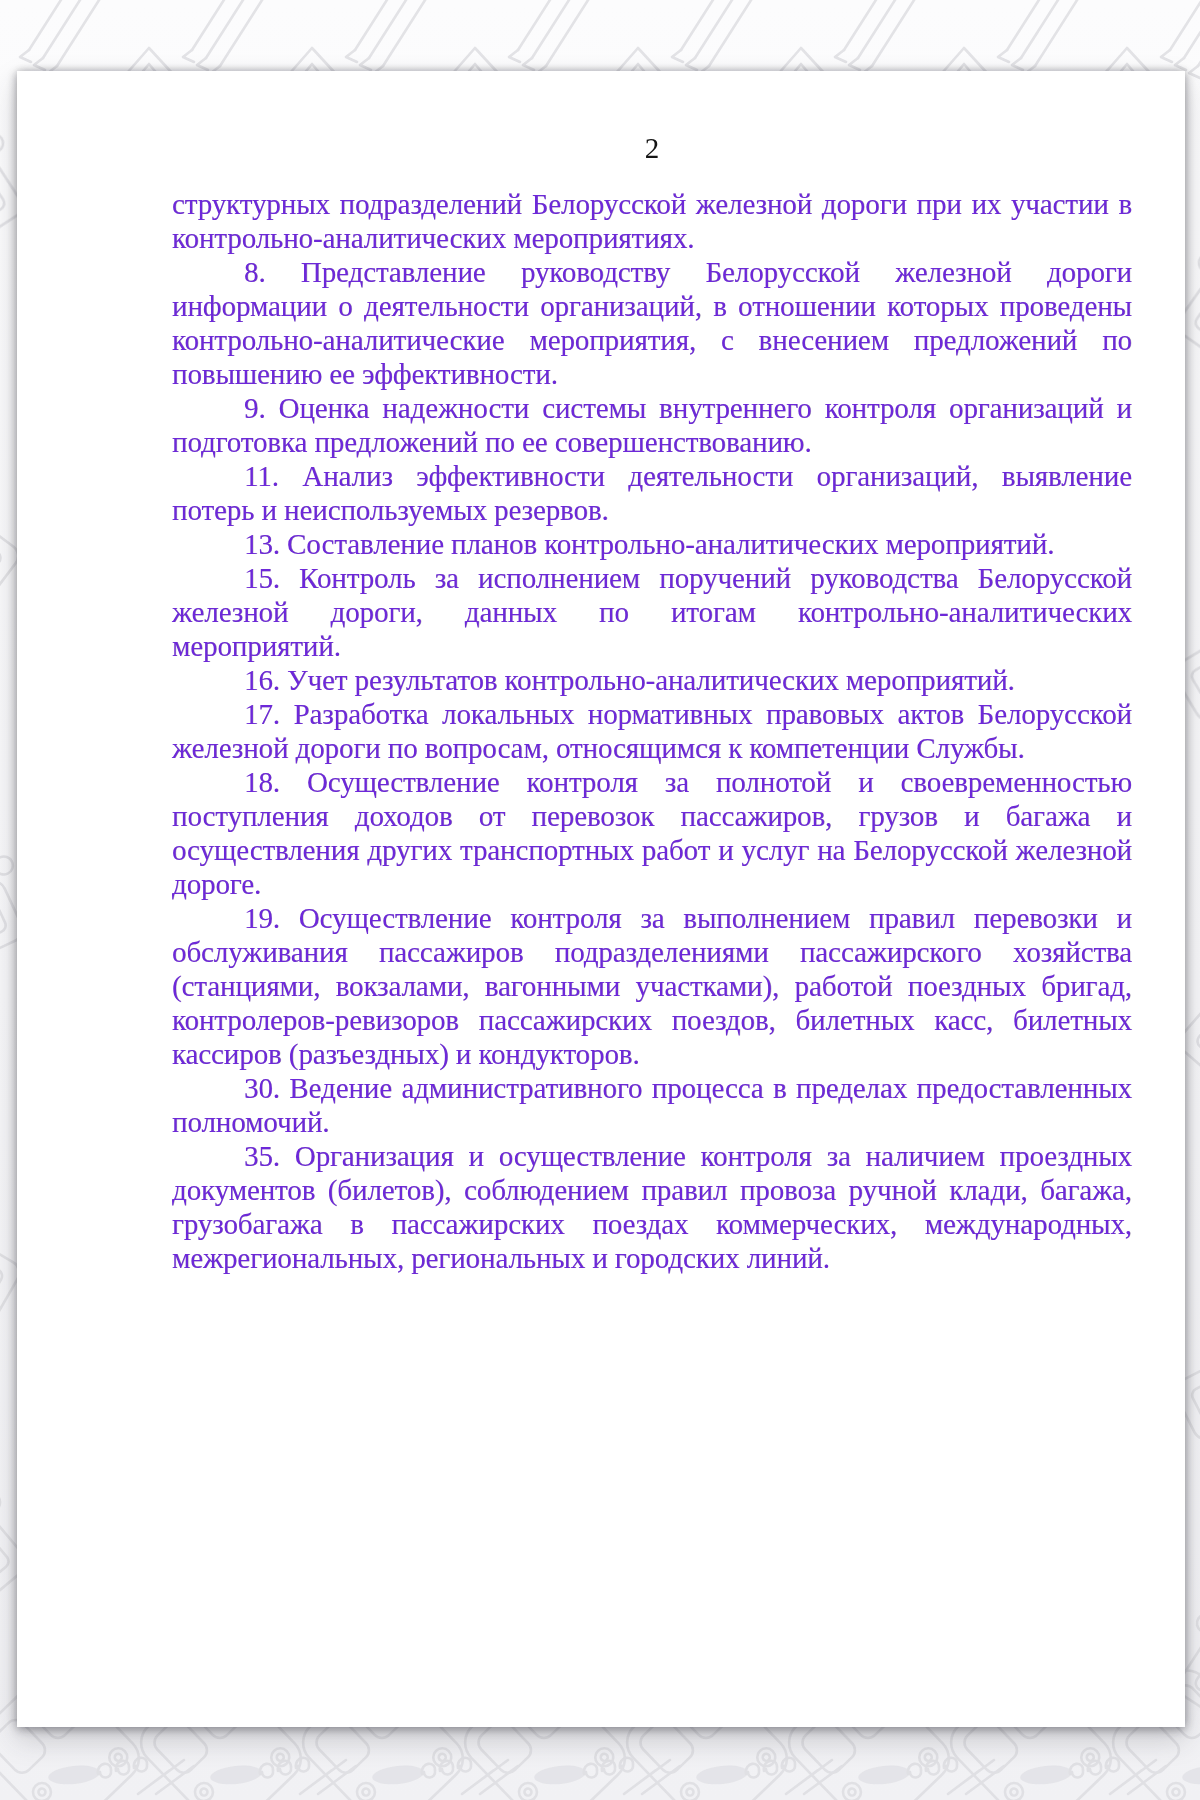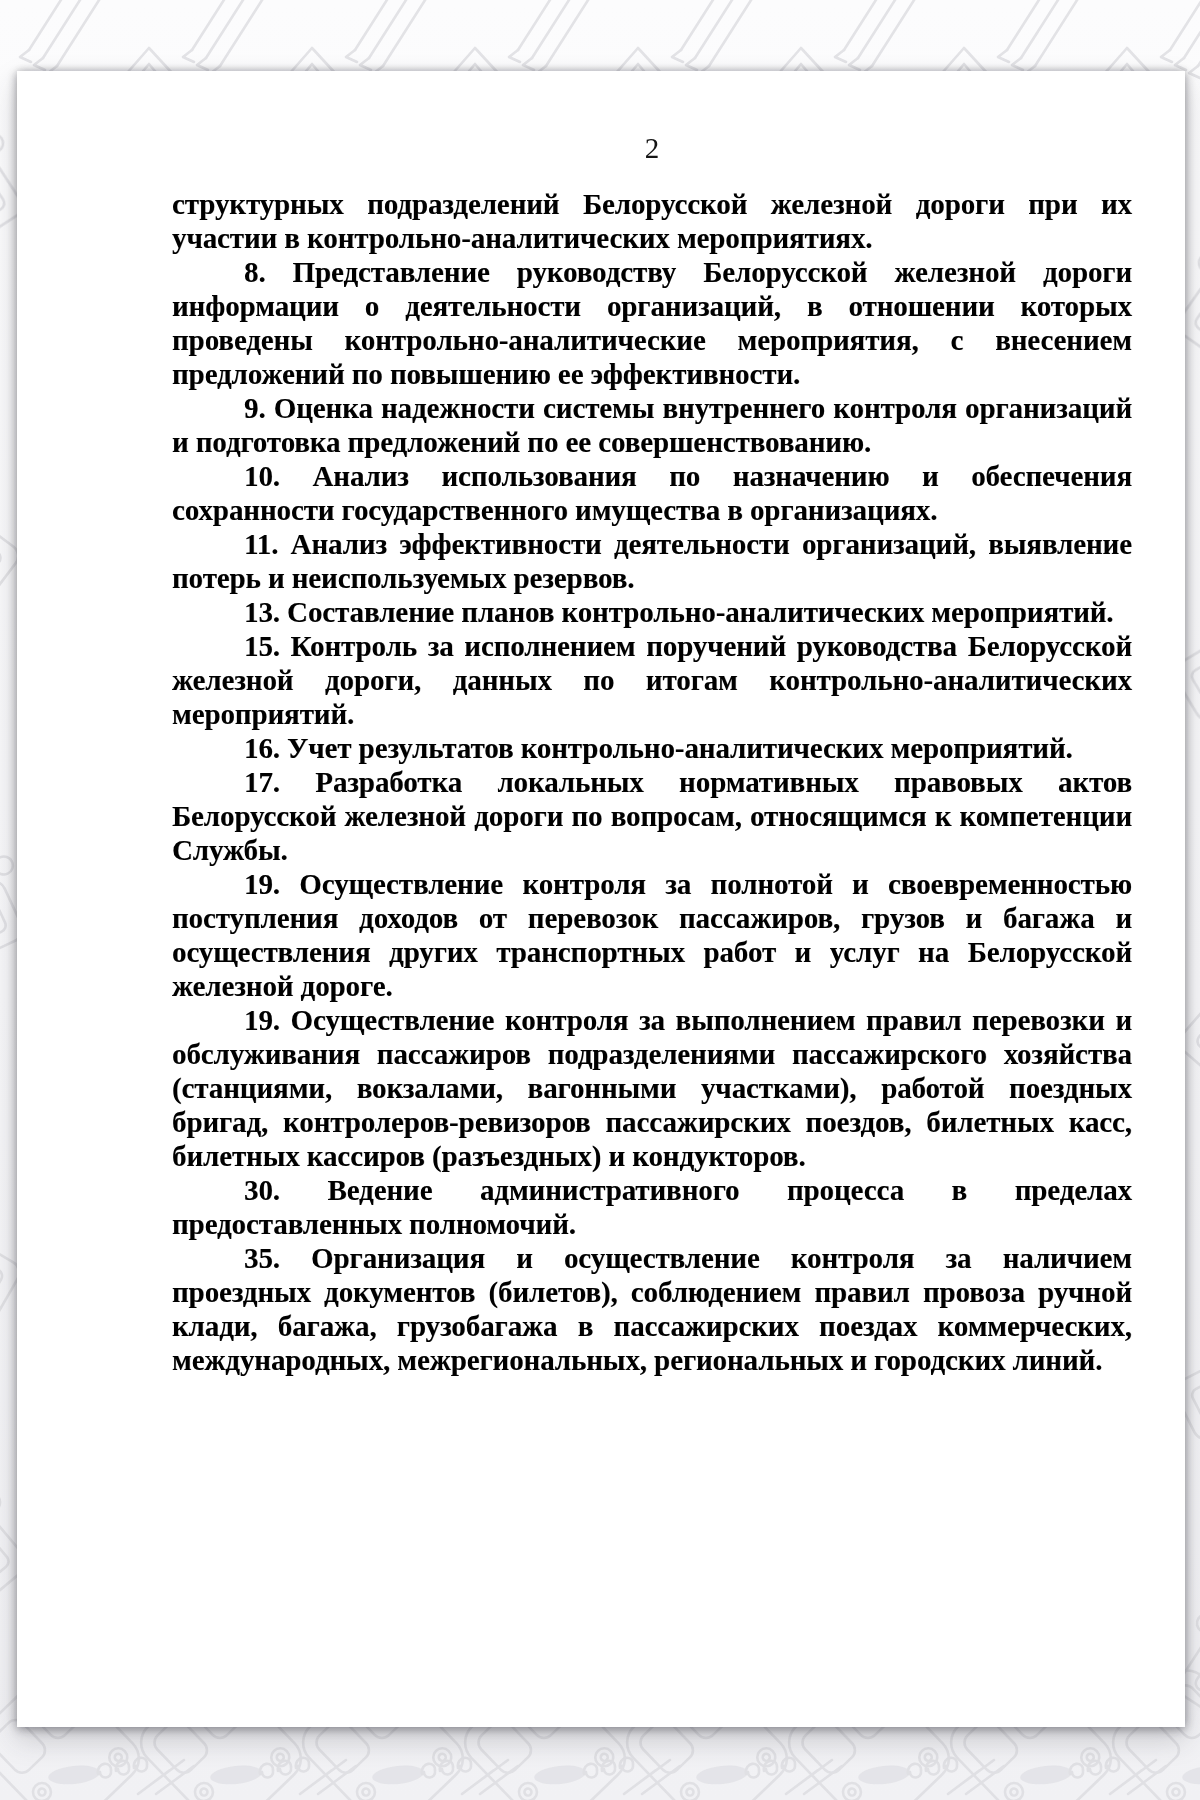--- a/index.html
+++ b/index.html
@@ -36,24 +36,23 @@
     text-align: center;
     font-size: 29px;
     line-height: 34px;
     color: #151515;
     margin-bottom: 22px;
   }
   .body-text {
     width: 960px;
     font-size: 29px;
     line-height: 34px;
-    color: #000000;
+    color: #6d28d9;
     text-align: justify;
     letter-spacing: -0.1px;
-    font-weight: bold;
   }
   .para {
     margin: 0;
     text-indent: 72px;
     text-shadow: 0.4px 0.4px 0.4px rgba(0,0,0,0.28);
   }
   .para.no-indent { text-indent: 0; }
 </style>
 </head>
 <body>
@@ -144,25 +143,24 @@
       <use href="#m-squiggle" transform="translate(1068,1752)"></use>
     </g>
   </svg>
 
   <div class="sheet">
     <div class="page-number">2</div>
     <div class="body-text" id="paras">
         <p class="para no-indent">структурных подразделений Белорусской железной дороги при их участии в контрольно-аналитических мероприятиях.</p>
         <p class="para">8. Представление руководству Белорусской железной дороги информации о деятельности организаций, в отношении которых проведены контрольно-аналитические мероприятия, с внесением предложений по повышению ее эффективности.</p>
         <p class="para">9. Оценка надежности системы внутреннего контроля организаций и подготовка предложений по ее совершенствованию.</p>
-        <p class="para">10. Анализ использования по назначению и обеспечения сохранности государственного имущества в организациях.</p>
         <p class="para">11. Анализ эффективности деятельности организаций, выявление потерь и неиспользуемых резервов.</p>
         <p class="para">13. Составление планов контрольно-аналитических мероприятий.</p>
         <p class="para">15. Контроль за исполнением поручений руководства Белорусской железной дороги, данных по итогам контрольно-аналитических мероприятий.</p>
         <p class="para">16. Учет результатов контрольно-аналитических мероприятий.</p>
         <p class="para">17. Разработка локальных нормативных правовых актов Белорусской железной дороги по вопросам, относящимся к компетенции Службы.</p>
-        <p class="para">19. Осуществление контроля за полнотой и своевременностью поступления доходов от перевозок пассажиров, грузов и багажа и осуществления других транспортных работ и услуг на Белорусской железной дороге.</p>
+        <p class="para">18. Осуществление контроля за полнотой и своевременностью поступления доходов от перевозок пассажиров, грузов и багажа и осуществления других транспортных работ и услуг на Белорусской железной дороге.</p>
         <p class="para">19. Осуществление контроля за выполнением правил перевозки и обслуживания пассажиров подразделениями пассажирского хозяйства (станциями, вокзалами, вагонными участками), работой поездных бригад, контролеров-ревизоров пассажирских поездов,  билетных касс, билетных кассиров (разъездных) и кондукторов.</p>
         <p class="para">30. Ведение административного процесса в пределах предоставленных полномочий.</p>
         <p class="para">35.  Организация и осуществление контроля за наличием проездных документов (билетов), соблюдением правил провоза ручной клади, багажа, грузобагажа в пассажирских поездах коммерческих, международных, межрегиональных, региональных и городских линий.</p>
       </div>
   </div>
 </div>
 
 </body></html>

